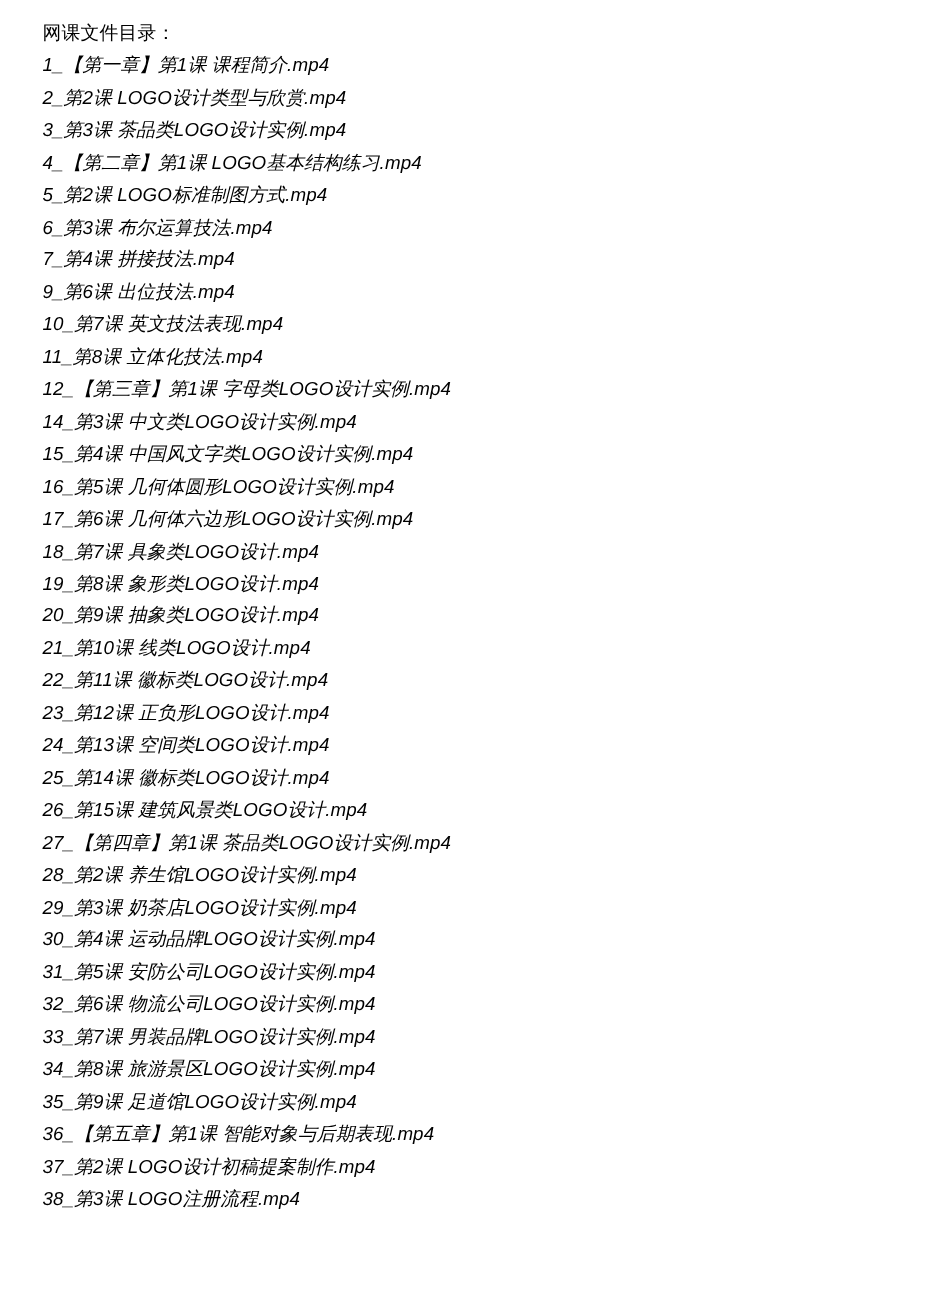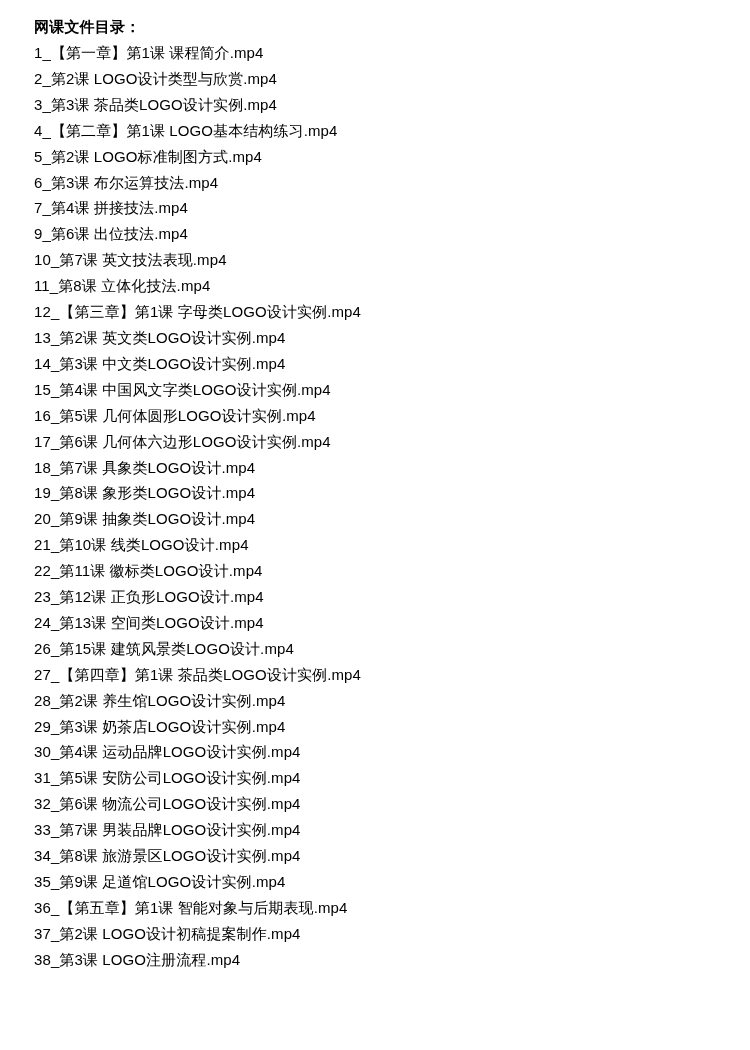--- a/index.html
+++ b/index.html
@@ -19,26 +19,26 @@
     width: 750px;
     height: 1050px;
     box-sizing: border-box;
     padding: 14px 0 0 34px;
   }
   .doc-title {
     font-size: 15px;
     line-height: 26px;
     letter-spacing: 0.2px;
     white-space: nowrap;
-    font-weight: bold;
   }
   .file-list {
     list-style: none;
     margin: 0;
     padding: 0;
+    font-style: italic;
   }
   .file-item {
     font-size: 15px;
     line-height: 25.9px;
     letter-spacing: 0.1px;
     white-space: nowrap;
   }
 </style>
 </head>
 <body>
@@ -50,32 +50,32 @@
       <li class="file-item">2_第2课 LOGO设计类型与欣赏.mp4</li>
       <li class="file-item">3_第3课 茶品类LOGO设计实例.mp4</li>
       <li class="file-item">4_【第二章】第1课 LOGO基本结构练习.mp4</li>
       <li class="file-item">5_第2课 LOGO标准制图方式.mp4</li>
       <li class="file-item">6_第3课 布尔运算技法.mp4</li>
       <li class="file-item">7_第4课 拼接技法.mp4</li>
       <li class="file-item">9_第6课 出位技法.mp4</li>
       <li class="file-item">10_第7课 英文技法表现.mp4</li>
       <li class="file-item">11_第8课 立体化技法.mp4</li>
       <li class="file-item">12_【第三章】第1课 字母类LOGO设计实例.mp4</li>
-      <li class="file-item">13_第2课 英文类LOGO设计实例.mp4</li>
       <li class="file-item">14_第3课 中文类LOGO设计实例.mp4</li>
       <li class="file-item">15_第4课 中国风文字类LOGO设计实例.mp4</li>
       <li class="file-item">16_第5课 几何体圆形LOGO设计实例.mp4</li>
       <li class="file-item">17_第6课 几何体六边形LOGO设计实例.mp4</li>
       <li class="file-item">18_第7课 具象类LOGO设计.mp4</li>
       <li class="file-item">19_第8课 象形类LOGO设计.mp4</li>
       <li class="file-item">20_第9课 抽象类LOGO设计.mp4</li>
       <li class="file-item">21_第10课 线类LOGO设计.mp4</li>
       <li class="file-item">22_第11课 徽标类LOGO设计.mp4</li>
       <li class="file-item">23_第12课 正负形LOGO设计.mp4</li>
       <li class="file-item">24_第13课 空间类LOGO设计.mp4</li>
+      <li class="file-item">25_第14课 徽标类LOGO设计.mp4</li>
       <li class="file-item">26_第15课 建筑风景类LOGO设计.mp4</li>
       <li class="file-item">27_【第四章】第1课 茶品类LOGO设计实例.mp4</li>
       <li class="file-item">28_第2课 养生馆LOGO设计实例.mp4</li>
       <li class="file-item">29_第3课 奶茶店LOGO设计实例.mp4</li>
       <li class="file-item">30_第4课 运动品牌LOGO设计实例.mp4</li>
       <li class="file-item">31_第5课 安防公司LOGO设计实例.mp4</li>
       <li class="file-item">32_第6课 物流公司LOGO设计实例.mp4</li>
       <li class="file-item">33_第7课 男装品牌LOGO设计实例.mp4</li>
       <li class="file-item">34_第8课 旅游景区LOGO设计实例.mp4</li>
       <li class="file-item">35_第9课 足道馆LOGO设计实例.mp4</li>

